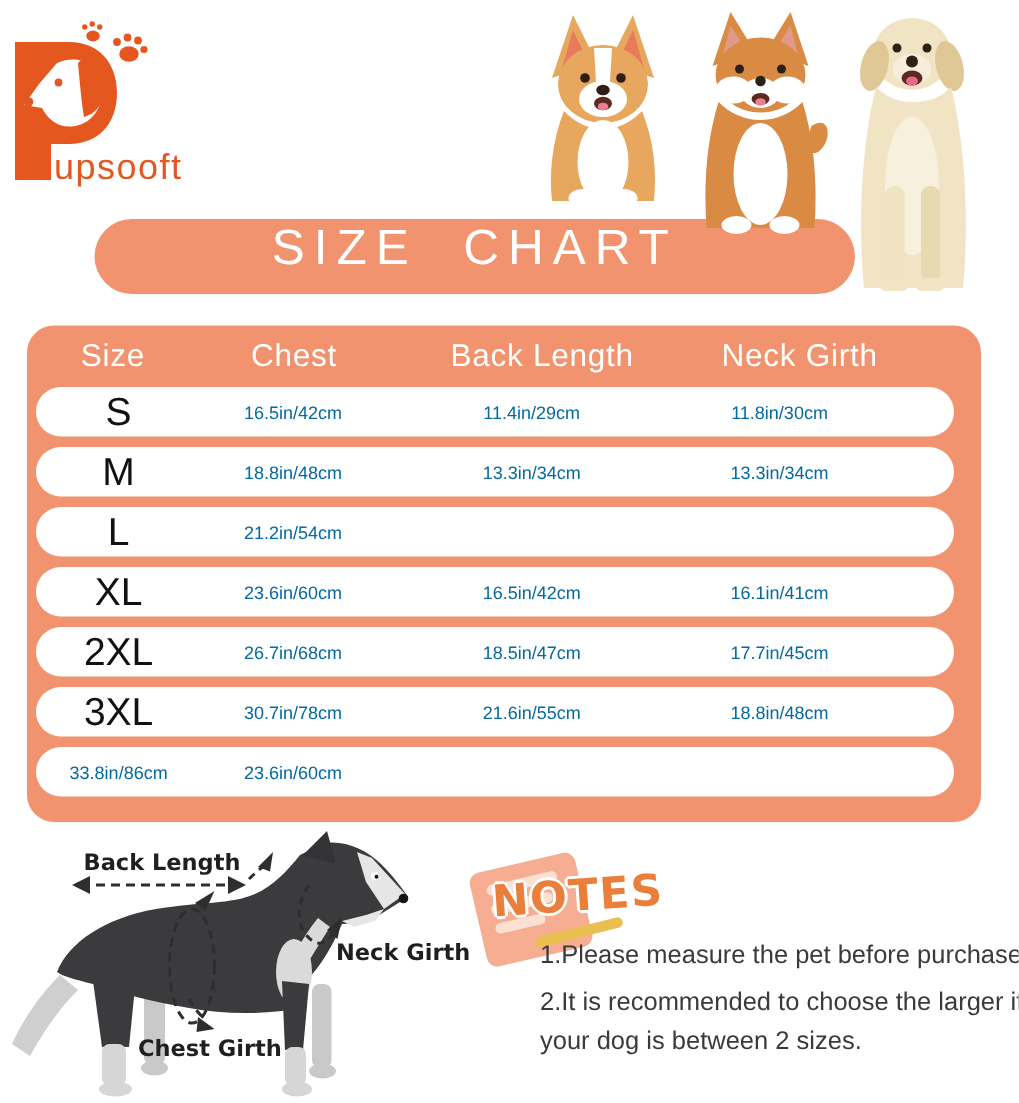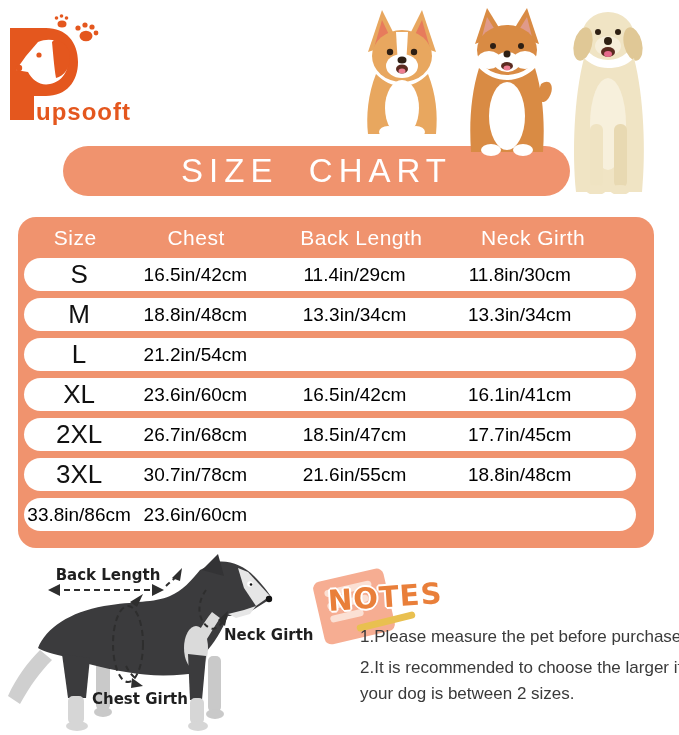--- a/index.html
+++ b/index.html
@@ -18,37 +18,37 @@
     font-family:"Liberation Sans", sans-serif;
     overflow:hidden;
   }
   .abs{position:absolute;}
 
   
   .logo-mark{left:8px;top:26px;width:72px;height:96px;}
   .logo-paws{left:52px;top:10px;width:50px;height:38px;}
   .logo-word{
     left:36px;top:98px;
-    font-size:24px;font-weight:bold;color:var(--logo-orange);
+    font-size:24px;font-weight:normal;color:var(--logo-orange);
     letter-spacing:1px;
   }
 
   
   .dog{z-index:3;}
   .dog-corgi{left:354px;top:8px;width:96px;height:132px;}
   .dog-shiba{left:455px;top:4px;width:104px;height:152px;}
   .dog-lab{left:562px;top:2px;width:92px;height:192px;}
 
   
   .banner{
     left:63px;top:146px;width:507px;height:50px;
     background:var(--salmon);
     border-radius:25px;
     color:#fff;
-    display:flex;align-items:center;justify-content:center;
+    display:flex;justify-content:center;
     font-size:33px;letter-spacing:6px;white-space:pre;
     z-index:1;
   }
 
   
   .size-table{
     left:18px;top:217px;width:636px;height:331px;
     background:var(--salmon);
     border-radius:18px;
     z-index:2;
@@ -60,21 +60,21 @@
   .thead .hcell{
     color:#fff;font-size:21px;text-align:center;letter-spacing:.5px;
   }
   .rows{display:flex;flex-direction:column;gap:7px;}
   .trow{
     height:33px;margin:0 18px 0 6px;
     background:#fff;border-radius:17px;
     display:grid;grid-template-columns:18% 20% 32% 22% 8%;
     align-items:center;
   }
-  .tcell{text-align:center;color:#000000;font-size:19px;}
+  .tcell{text-align:center;color:#0369a1;font-size:12px;}
   .tcell.c0{font-size:26px;color:#111;}
 
   
   .measure-diagram{left:4px;top:548px;width:340px;height:187px;}
   .measure-diagram text{
     font-family:"DejaVu Sans", sans-serif;
     font-weight:bold;font-size:15px;fill:#1F1F1F;
   }
 
   

